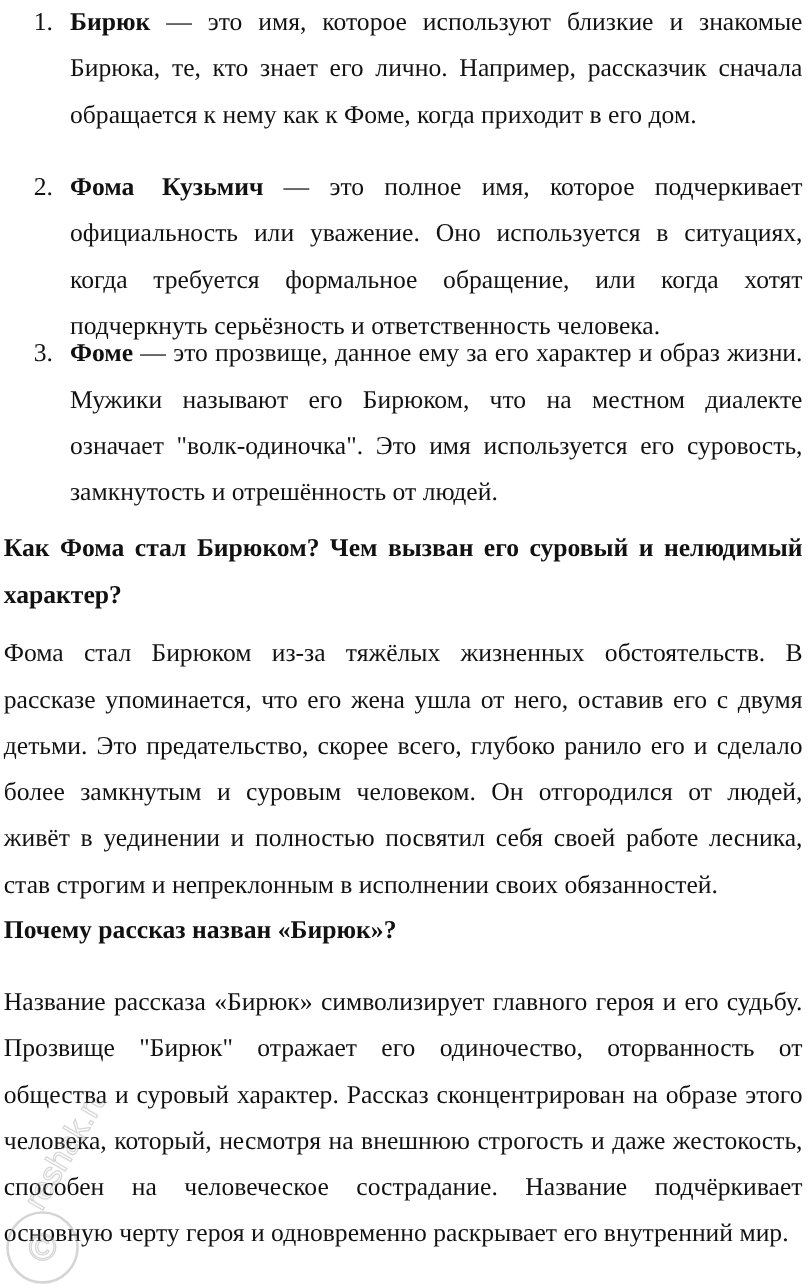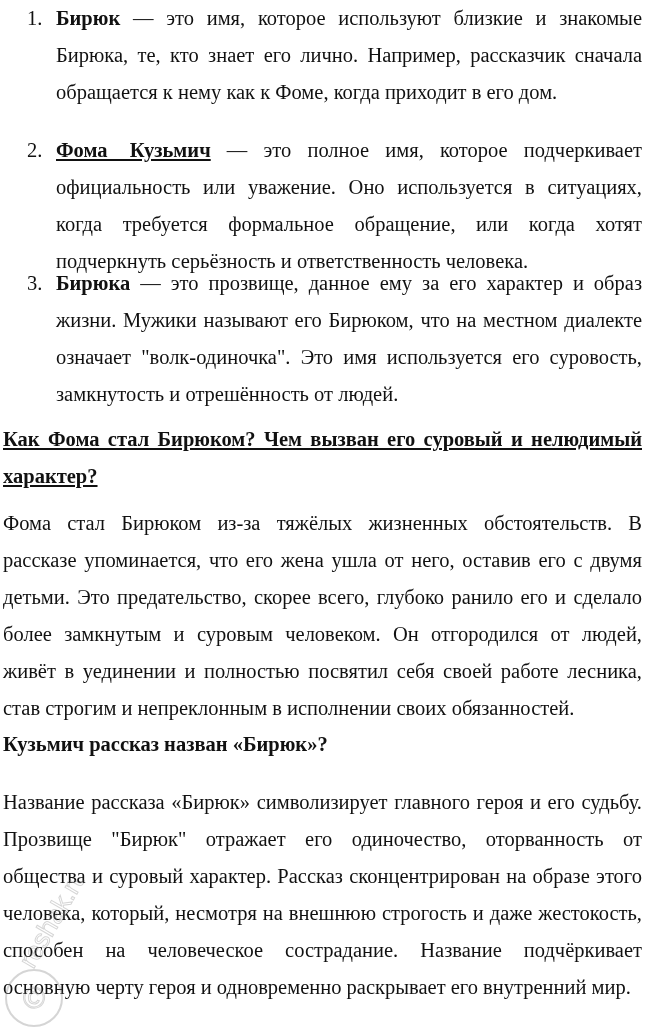--- a/index.html
+++ b/index.html
@@ -67,33 +67,33 @@
 
 <div class="page">
 
   <ol class="list">
     <li class="list-item" style="position:absolute; top:0px; left:0; right:0;">
       <span class="item-num">1.</span>
       <span class="item-term">Бирюк</span><span> — это имя, которое используют близкие и знакомые Бирюка, те, кто знает его лично. Например, рассказчик сначала обращается к нему как к Фоме, когда приходит в его дом.</span>
     </li>
     <li class="list-item" style="position:absolute; top:132px; left:0; right:0;">
       <span class="item-num">2.</span>
-      <span class="item-term" style="word-spacing:6px;text-decoration:underline;">Фома Кузьмич</span><span> — это полное имя, которое подчеркивает официальность или уважение. Оно используется в ситуациях, когда требуется формальное обращение, или когда хотят подчеркнуть серьёзность и ответственность человека.</span>
+      <span class="item-term" style="word-spacing:6px;">Фома Кузьмич</span><span> — это полное имя, которое подчеркивает официальность или уважение. Оно используется в ситуациях, когда требуется формальное обращение, или когда хотят подчеркнуть серьёзность и ответственность человека.</span>
     </li>
     <li class="list-item" style="position:absolute; top:265px; left:0; right:0;">
       <span class="item-num">3.</span>
-      <span class="item-term">Бирюка</span><span> — это прозвище, данное ему за его характер и образ жизни. Мужики называют его Бирюком, что на местном диалекте означает "волк-одиночка". Это имя используется его суровость, замкнутость и отрешённость от людей.</span>
+      <span class="item-term">Фоме</span><span> — это прозвище, данное ему за его характер и образ жизни. Мужики называют его Бирюком, что на местном диалекте означает "волк-одиночка". Это имя используется его суровость, замкнутость и отрешённость от людей.</span>
     </li>
   </ol>
 
-  <div class="block heading" style="top:421px;text-decoration:underline;">Как Фома стал Бирюком? Чем вызван его суровый и нелюдимый характер?</div>
+  <div class="block heading" style="top:421px;">Как Фома стал Бирюком? Чем вызван его суровый и нелюдимый характер?</div>
 
   <div class="block" style="top:505px;">Фома стал Бирюком из-за тяжёлых жизненных обстоятельств. В рассказе упоминается, что его жена ушла от него, оставив его с двумя детьми. Это предательство, скорее всего, глубоко ранило его и сделало более замкнутым и суровым человеком. Он отгородился от людей, живёт в уединении и полностью посвятил себя своей работе лесника, став строгим и непреклонным в исполнении своих обязанностей.</div>
 
-  <div class="block heading" style="top:726px;">Кузьмич рассказ назван «Бирюк»?</div>
+  <div class="block heading" style="top:726px;">Почему рассказ назван «Бирюк»?</div>
 
   <div class="block" style="top:784px;">Название рассказа «Бирюк» символизирует главного героя и его судьбу. Прозвище "Бирюк" отражает его одиночество, оторванность от общества и суровый характер. Рассказ сконцентрирован на образе этого человека, который, несмотря на внешнюю строгость и даже жестокость, способен на человеческое сострадание. Название подчёркивает основную черту героя и одновременно раскрывает его внутренний мир.</div>
 
   <svg class="watermark" viewBox="0 0 140 150">
     <circle cx="32" cy="118" r="28" fill="none" stroke="#888" stroke-width="2"></circle>
     <text x="32" y="128" text-anchor="middle" font-family="Liberation Sans, sans-serif" font-size="30" fill="none" stroke="#888" stroke-width="1">©</text>
     <text x="20" y="50" font-family="Liberation Sans, sans-serif" font-size="26" fill="none" stroke="#888" stroke-width="1" transform="rotate(-60 60 60)">reshak.ru</text>
   </svg>
 </div>
 

